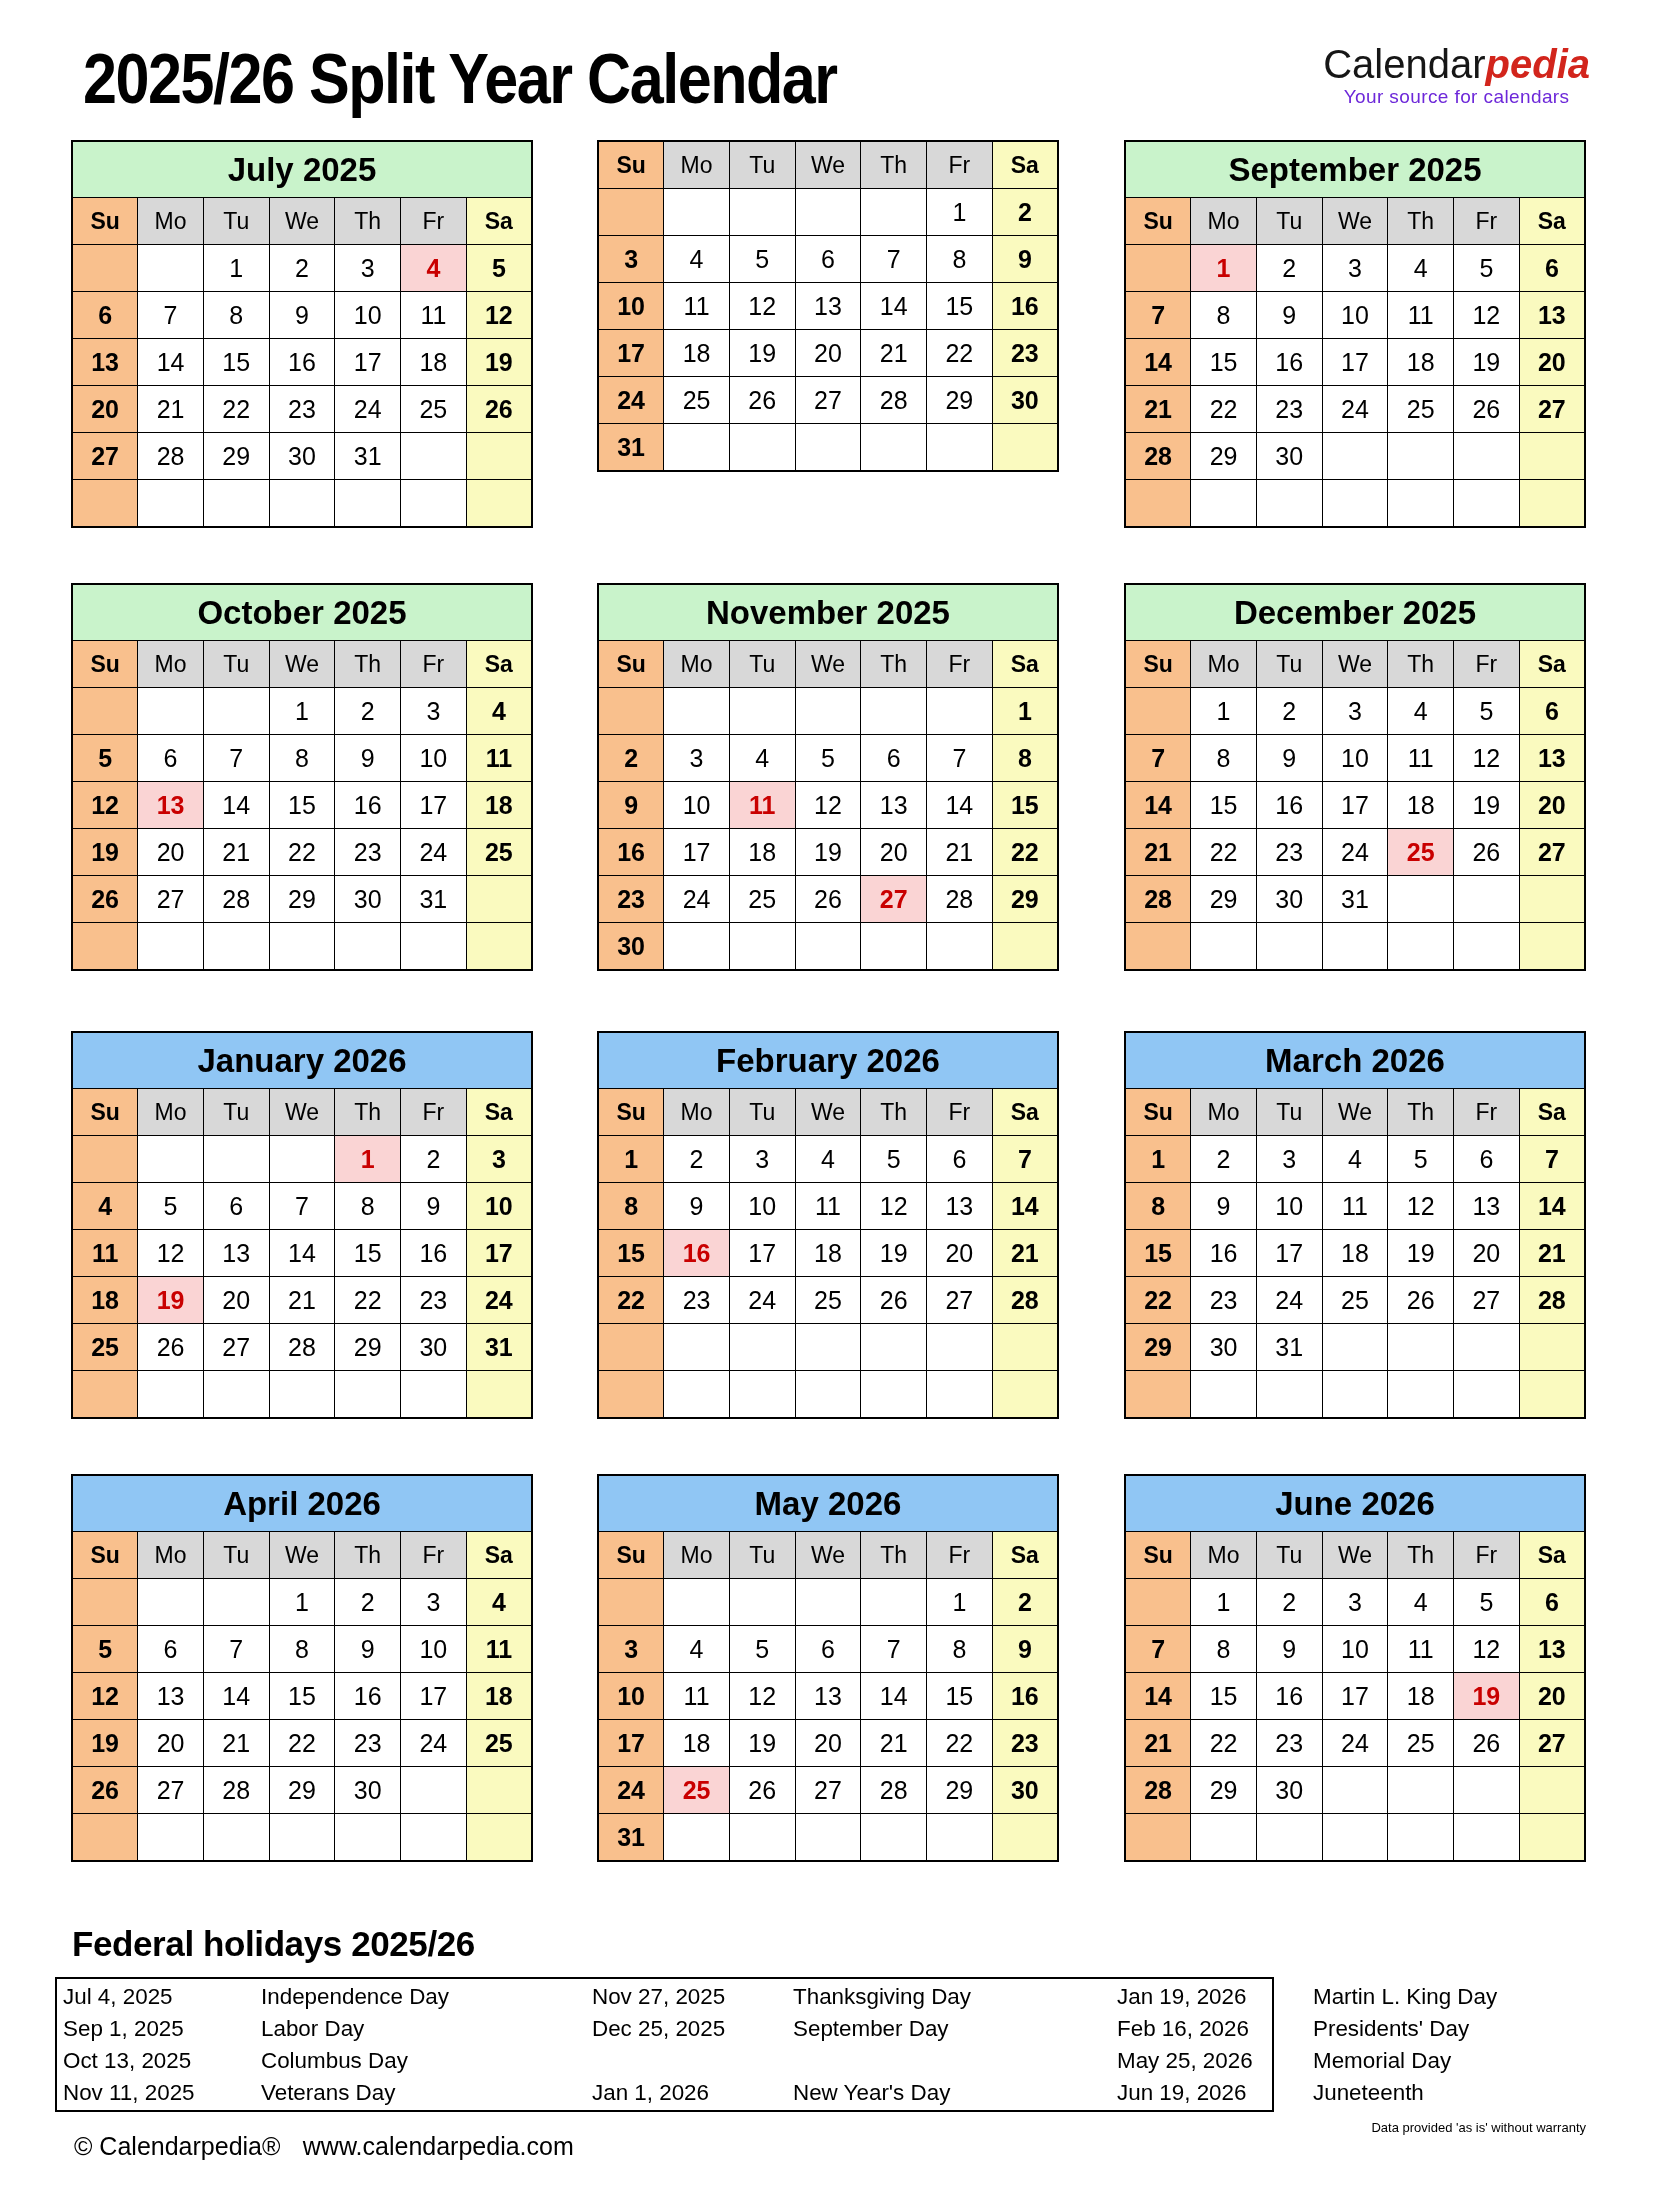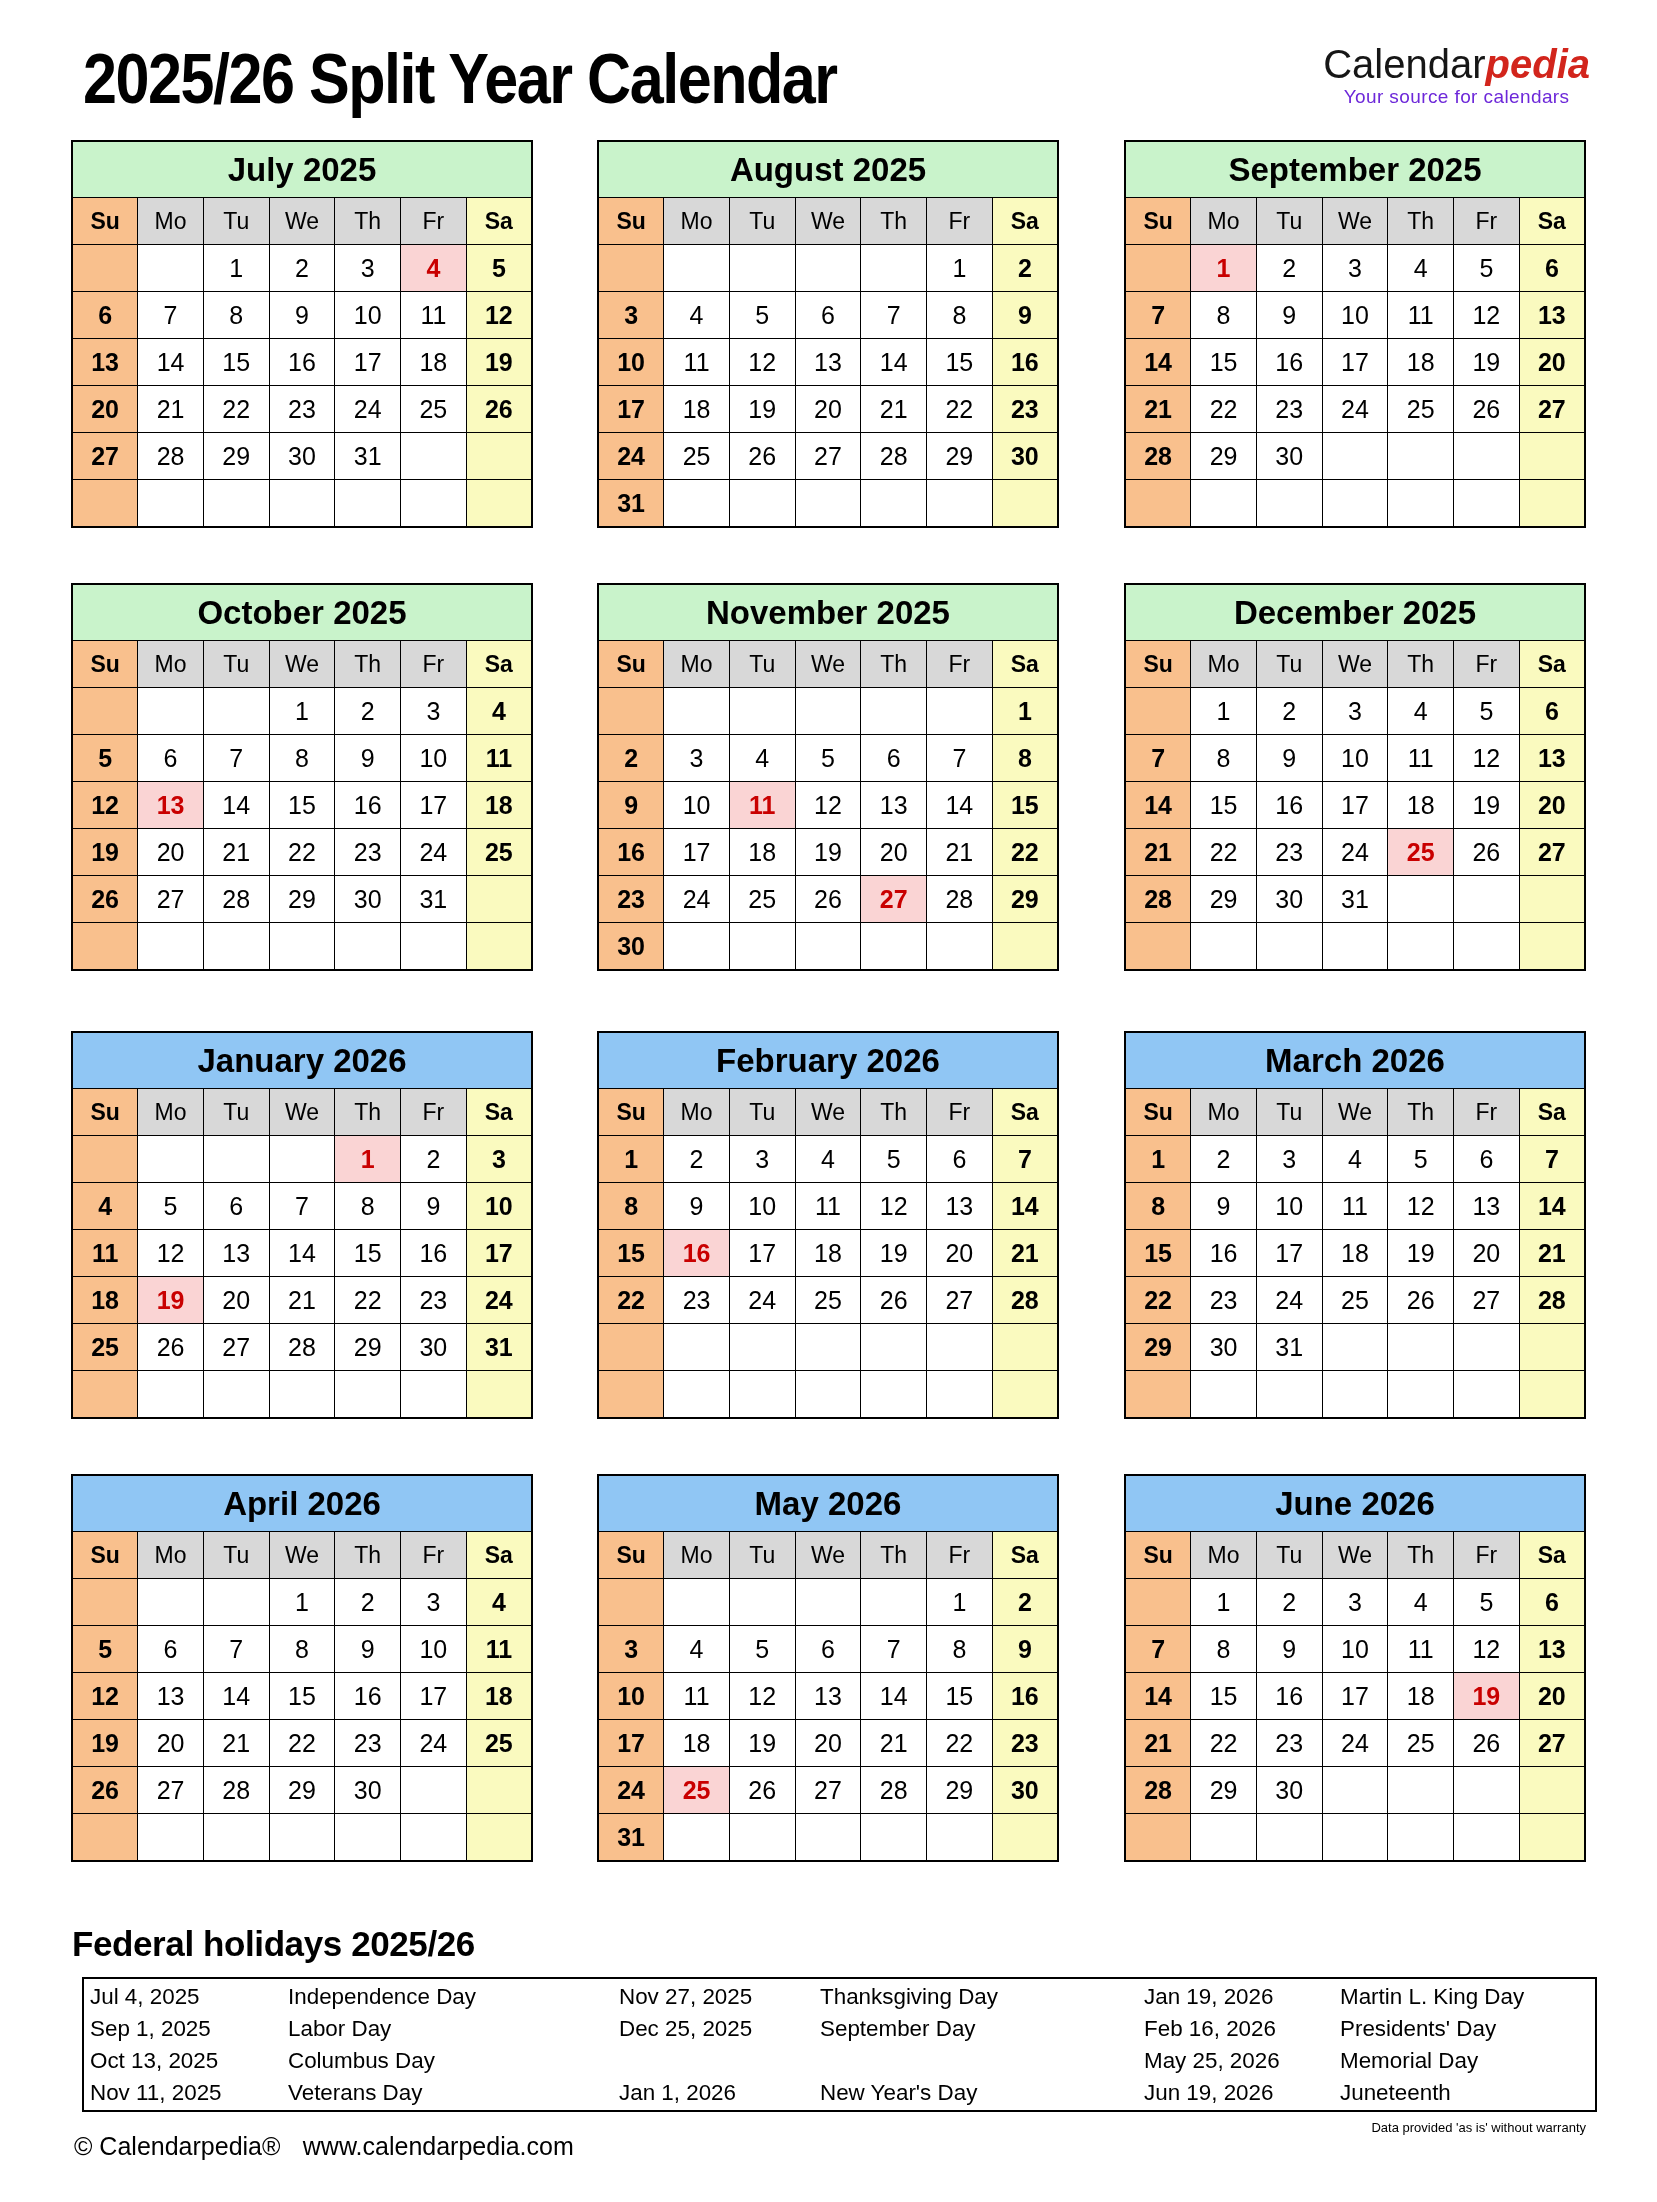--- a/index.html
+++ b/index.html
@@ -39,21 +39,21 @@
   td.date.sun{background:var(--orange);font-weight:bold;}
   td.date.sat{background:var(--yellow);font-weight:bold;}
   td.date.hol{background:var(--pink);color:var(--red);font-weight:bold;}
 
   
   .fh-heading{
     position:absolute;left:72px;top:1924px;margin:0;
     font-size:35px;font-weight:bold;letter-spacing:-0.4px;
   }
   .holiday-table{
-    position:absolute;left:82px;top:1977px;width:1515px;height:135px;
+    position:absolute;left:55px;top:1977px;width:1219px;height:135px;
     border:2.6px solid #000;box-sizing:border-box;
     display:grid;
     grid-template-columns:198px 331px 201px 324px 196px 1fr;
     grid-auto-rows:32px;align-items:center;
     padding-top:1.7px;
   }
   .hcell{font-size:22.4px;padding-left:6px;white-space:nowrap;}
 
   
   .footer-left{position:absolute;left:74px;top:2132px;font-size:25px;}
@@ -140,23 +140,20 @@
             <td class="date"></td>
             <td class="date"></td>
             <td class="date"></td>
             <td class="date"></td>
             <td class="date sat"></td>
           </tr>
         </tbody>
       </table>
       <table class="month green" style="left: 597px; top: 140px;">
         <tbody>
-          <tr>
-            <td colspan="7" class="mtitle">August 2025</td>
-          </tr>
           <tr>
             <td class="dayname sun-h">Su</td>
             <td class="dayname">Mo</td>
             <td class="dayname">Tu</td>
             <td class="dayname">We</td>
             <td class="dayname">Th</td>
             <td class="dayname">Fr</td>
             <td class="dayname sat-h">Sa</td>
           </tr>
           <tr>

